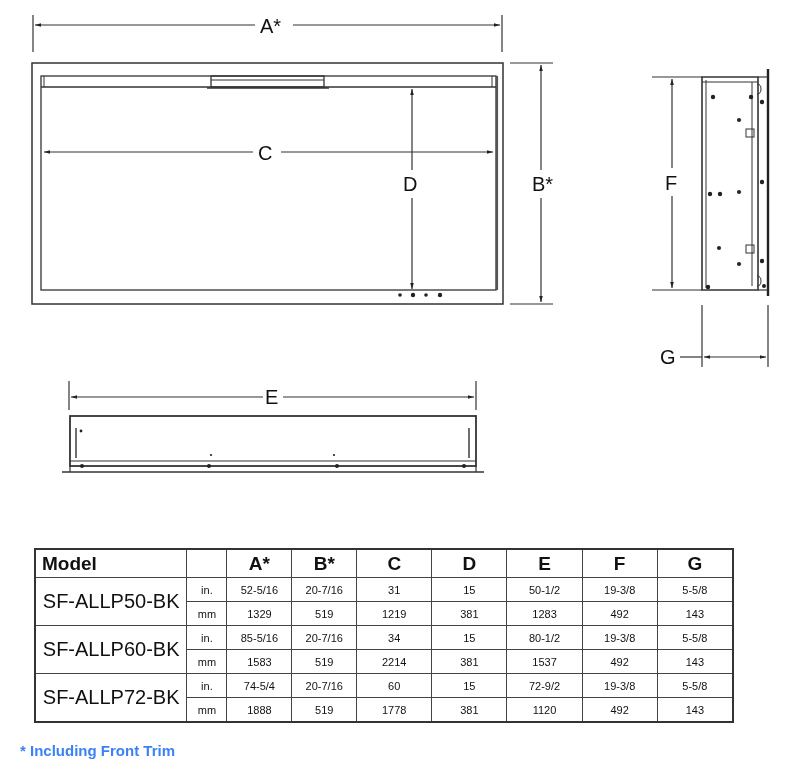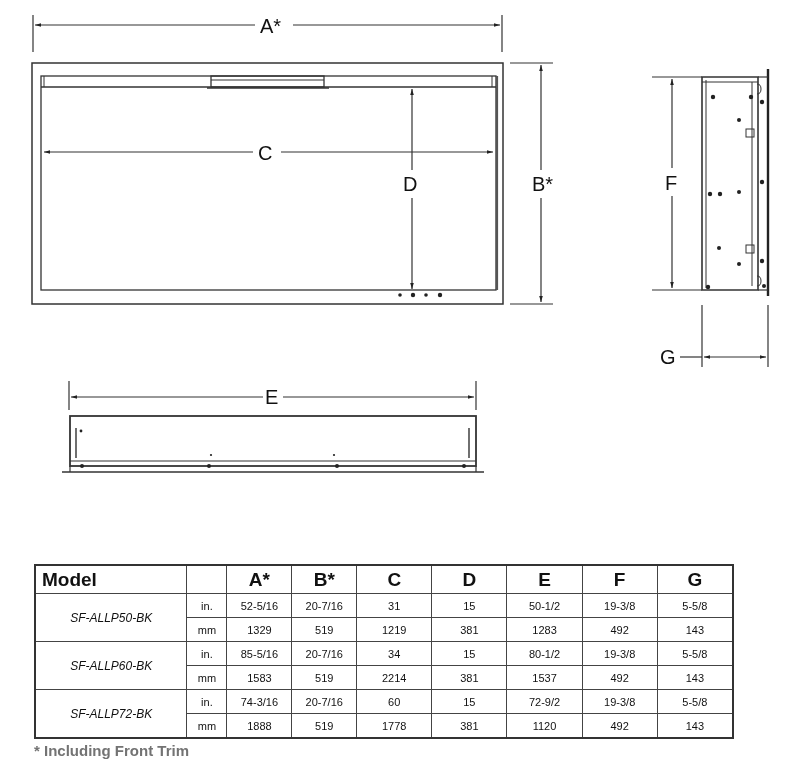--- a/index.html
+++ b/index.html
@@ -4,28 +4,27 @@
 <style>
   html, body { margin: 0; padding: 0; background: #ffffff; }
   body { width: 800px; height: 772px; position: relative; overflow: hidden; font-family: "Liberation Sans", sans-serif; }
   #drawing { position: absolute; left: 0; top: 0; width: 800px; height: 540px; }
   .lbl { font-family: "Liberation Sans", sans-serif; font-size: 20px; fill: #111; }
   table.spec {
     position: absolute; left: 34px; top: 548px;
     border-collapse: collapse; width: 700px;
     font-family: "Liberation Sans", sans-serif; color: #111;
     border: 2px solid #333;
-    margin-top: 16px;
   }
   table.spec th, table.spec td { border: 1.5px solid #444; text-align: center; padding: 0; }
   table.spec th { font-weight: bold; font-size: 19px; height: 27px; }
   table.spec th.model { text-align: left; padding-left: 6px; }
   table.spec td { font-size: 11px; height: 23px; }
-  table.spec td.model-name { font-size: 12px; font-style: italic; }
-  .footnote { position: absolute; left: 34px; top: 742px; font-weight: bold; font-size: 15px; color: #737373; }
+  table.spec td.model-name { font-size: 20px; }
+  .footnote { position: absolute; left: 20px; top: 742px; font-weight: bold; font-size: 15px; color: #3b82f6; }
 </style>
 </head>
 <body>
 
 <svg id="drawing" viewBox="0 0 800 540" xmlns="http://www.w3.org/2000/svg">
   <defs>
     <marker id="ah" viewBox="0 0 10 10" refX="10" refY="5" markerWidth="9" markerHeight="6" orient="auto-start-reverse" markerUnits="userSpaceOnUse">
       <path d="M0,2 L10,5 L0,8 z" fill="#222"></path>
     </marker>
   </defs>
@@ -196,21 +195,21 @@
       <td>2214</td>
       <td>381</td>
       <td>1537</td>
       <td>492</td>
       <td>143</td>
     </tr>
 
     <tr>
       <td class="model-name" rowspan="2">SF-ALLP72-BK</td>
       <td>in.</td>
-      <td>74-3/16</td>
+      <td>74-5/4</td>
       <td>20-7/16</td>
       <td>60</td>
       <td>15</td>
       <td>72-9/2</td>
       <td>19-3/8</td>
       <td>5-5/8</td>
     </tr>
     <tr>
       <td>mm</td>
       <td>1888</td>

